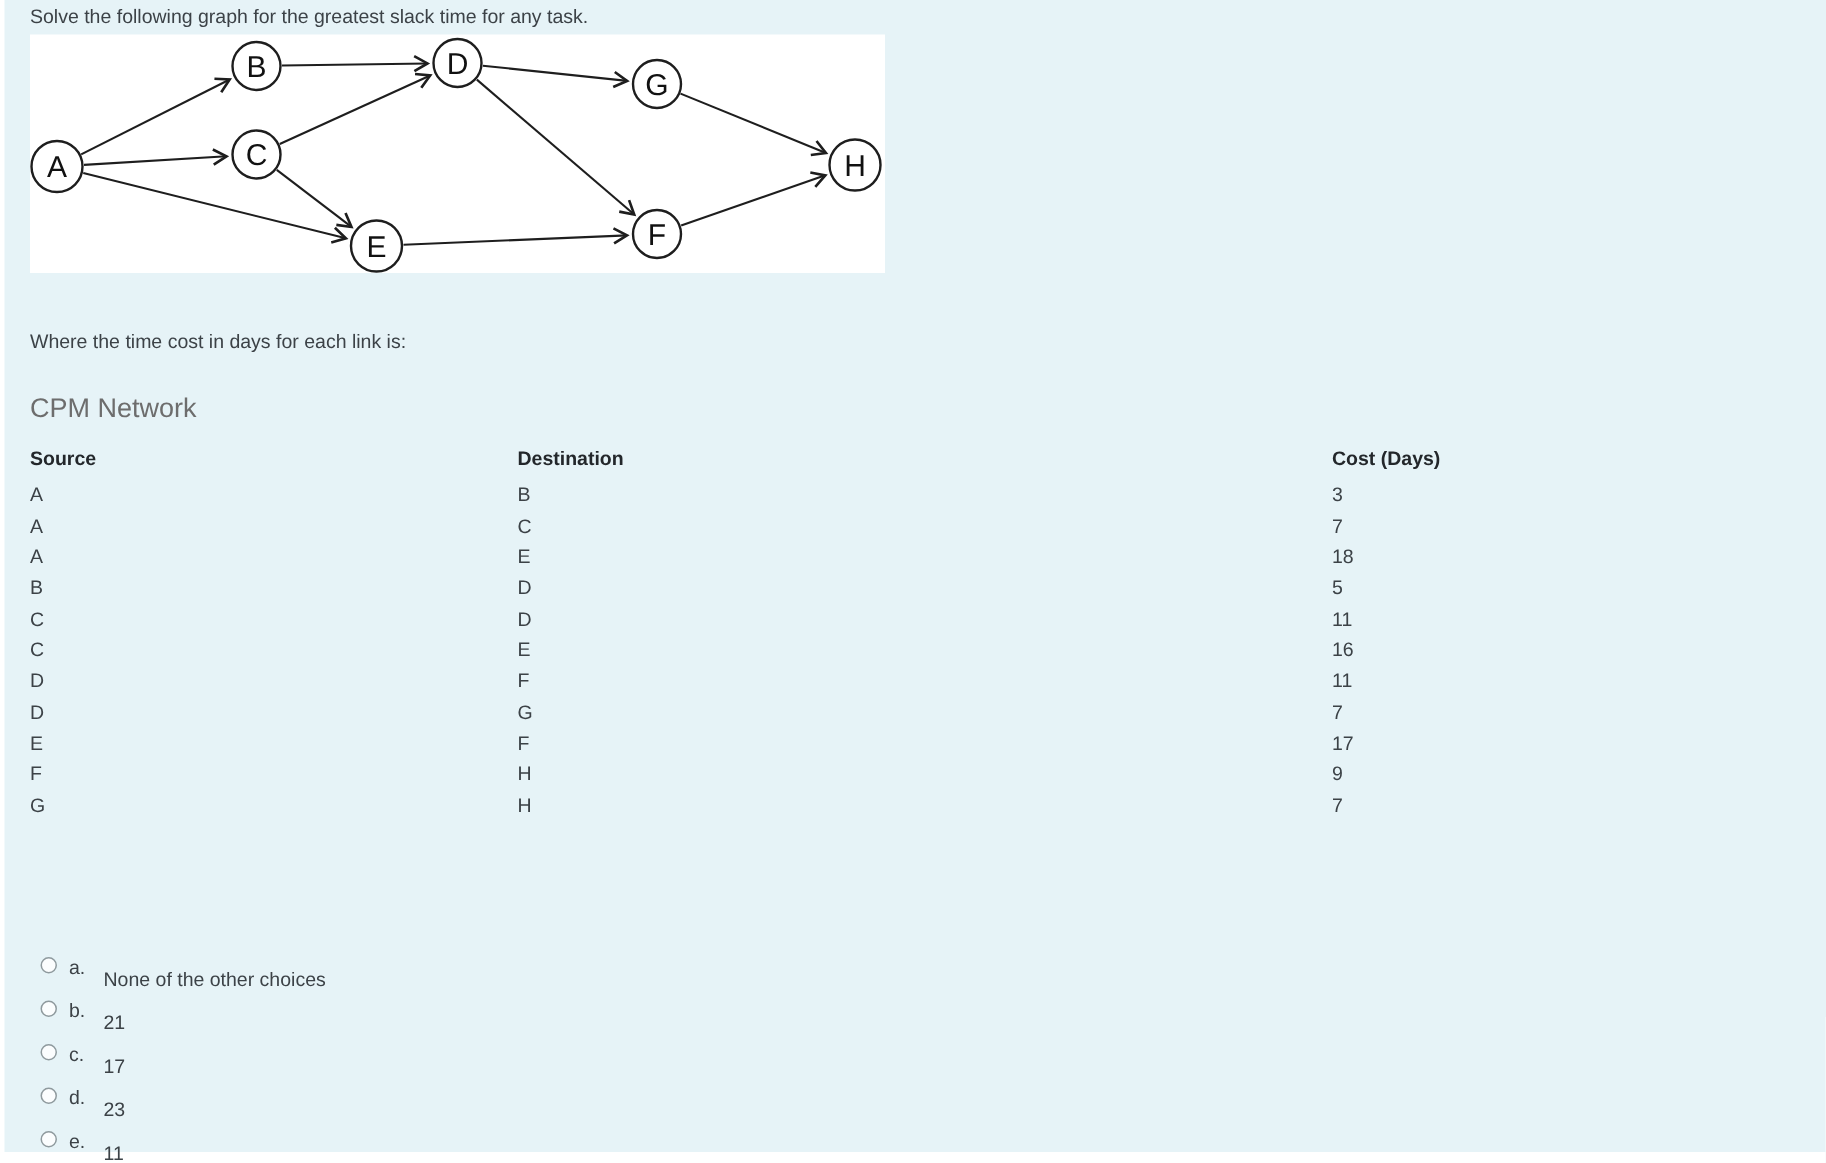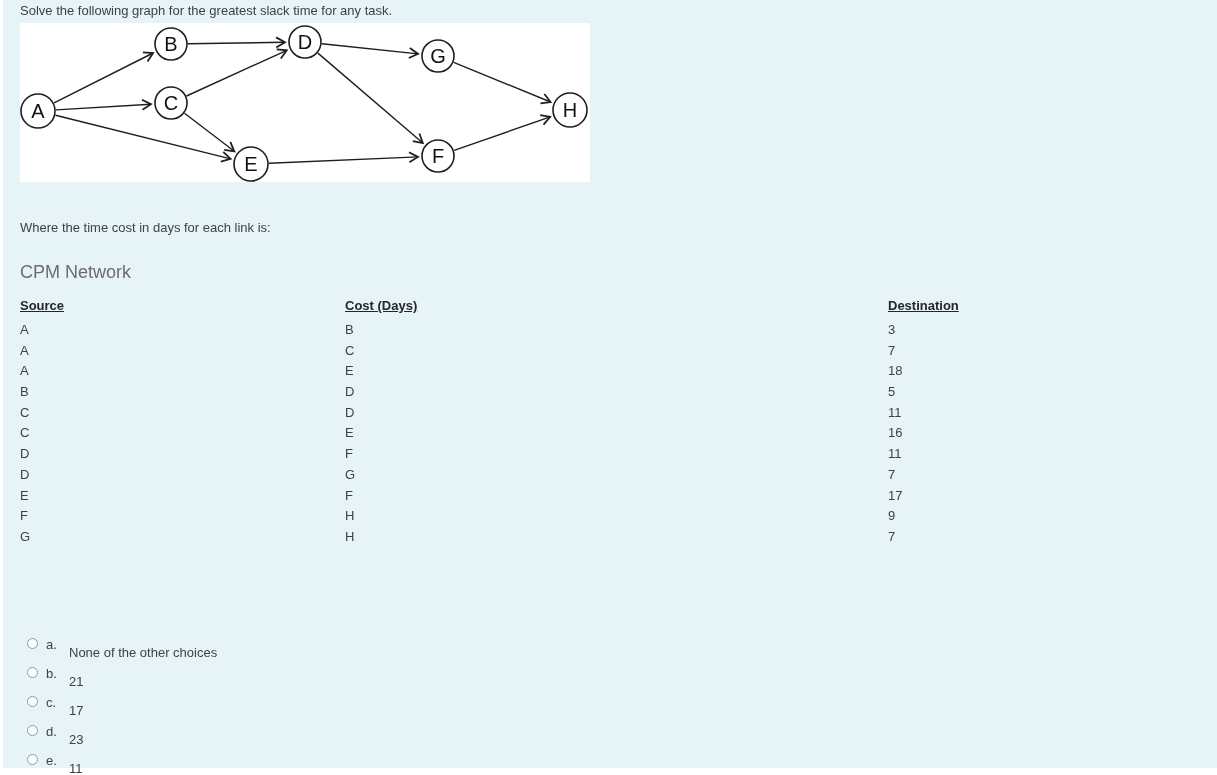--- a/index.html
+++ b/index.html
@@ -12,21 +12,21 @@
   .where  { top:220px; }
   .prompt { top:569px; }
   .graph-box { position:absolute; left:17px; top:23px; width:570px; height:159px;
                background:#ffffff; }
   .net-heading { position:absolute; left:17px; top:262px; font-size:18px;
                  font-weight:normal; color:var(--heading,#6d6d6d); }
   .cpm-table { position:absolute; left:17px; top:295px; width:1180px; }
   .thead, .trow { display:grid; grid-template-columns:325px 543px auto; }
   .thead { height:27px; }
   .th { font-size:13px; font-weight:bold; color:var(--header_text,#23272b);
-        padding-top:3px;text-decoration:underline; }
+        padding-top:3px; }
   .trow { height:20.7px; }
   .td { font-size:13px; color:var(--text,#3c4247); }
   .options { position:absolute; left:17px; top:630px; }
   .option { display:flex; align-items:center; height:29px; padding-left:7px;
             cursor:pointer; }
   .radio { appearance:none; -webkit-appearance:none; width:11px; height:11px;
            border:1px solid #8f9a9e; border-radius:50%; background:#fbfdfe;
            margin:0; position:relative; top:-1px; flex:0 0 auto; }
   .letter { font-size:13px; color:var(--text,#3c4247); margin-left:8px;
             width:15px; flex:0 0 auto; }
@@ -96,22 +96,22 @@
       </svg>
   </div>
 
   <div class="qtext where">Where the time cost in days for each link is:</div>
 
   <div class="net-heading">CPM Network</div>
 
   <div class="cpm-table">
     <div class="thead">
       <div class="th">Source</div>
+      <div class="th">Destination</div>
       <div class="th">Cost (Days)</div>
-      <div class="th">Destination</div>
     </div>
     <div id="tbody">
         <div class="trow">
           <div class="td">A</div>
           <div class="td">B</div>
           <div class="td">3</div>
         </div>
         <div class="trow">
           <div class="td">A</div>
           <div class="td">C</div>

